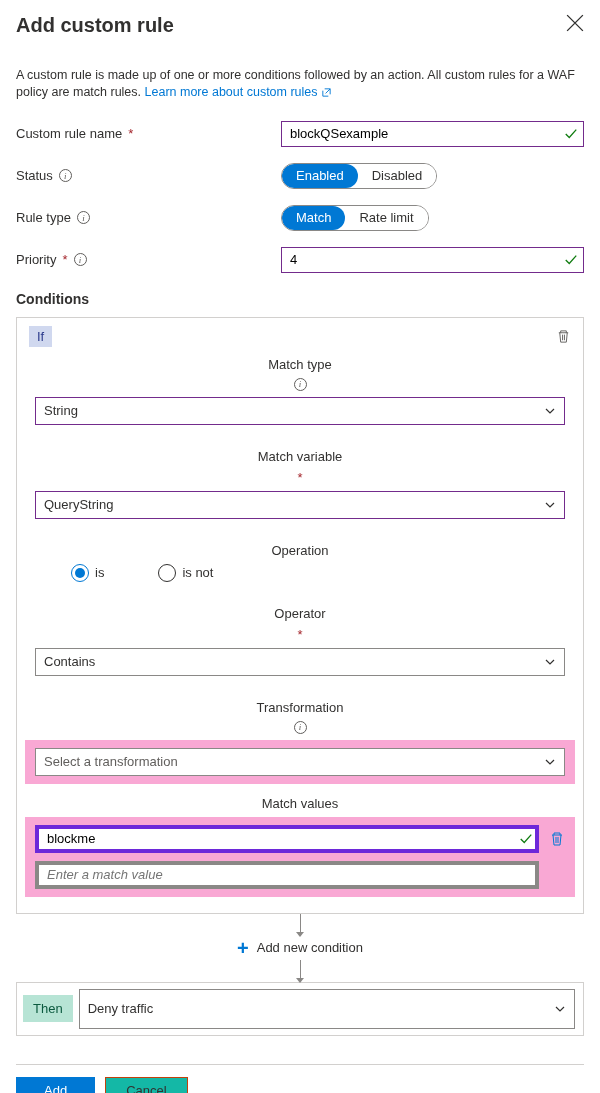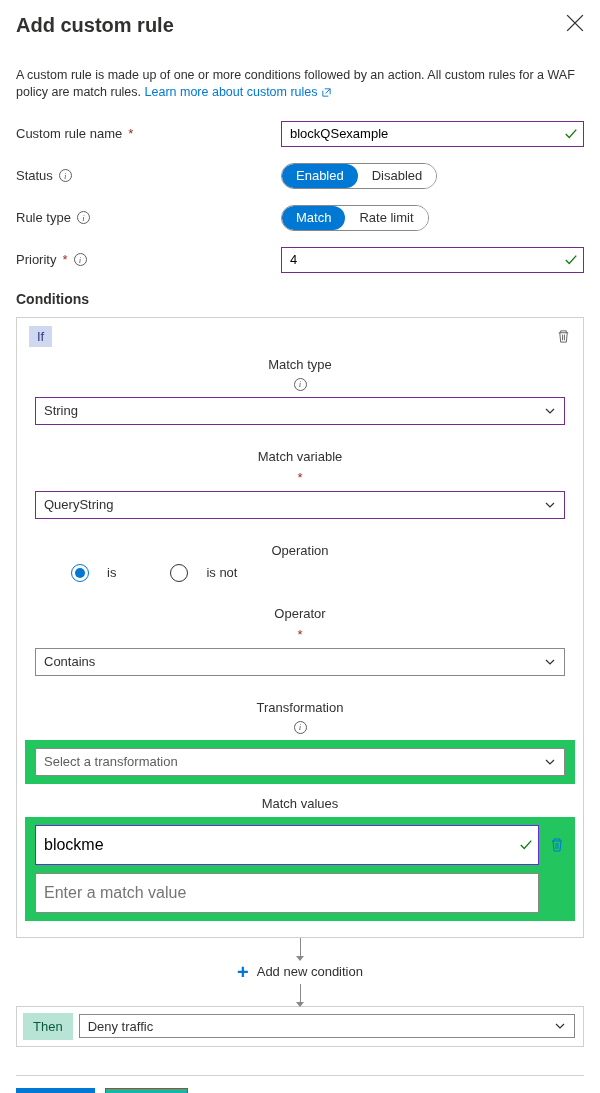--- a/index.html
+++ b/index.html
@@ -69,45 +69,45 @@
       justify-content: space-between;
       background: #fff;
       cursor: pointer;
       font-size: 13px;
       gap: 48px;
     }
     .select-box.gray { border-color: #8a8886; }
     .select-box.light { border-color: #8a8886; background: #fff; color: #605e5c; }
     .chev { width: 12px; height: 12px; }
     .radio-row { display: flex; gap: 18px; align-items: center; }
-    .radio-opt { display: flex; align-items: center; gap: 18px; cursor: pointer; padding-left: 36px; }
+    .radio-opt { display: flex; align-items: center; gap: 6px; cursor: pointer; padding-left: 36px; }
     .radio-outer { width: 18px; height: 18px; border: 1px solid #323130; border-radius: 50%; display: flex; align-items: center; justify-content: center; }
     .radio-outer.sel { border-color: #0078d4; }
     .radio-inner { width: 10px; height: 10px; background: #0078d4; border-radius: 50%; }
-    .gray-band { background: #22c55e; padding: 8px 10px; margin: 0 -10px; }
+    .gray-band { background: #f9a8d4; padding: 8px 10px; margin: 0 -10px; }
     .mv-row { display: flex; align-items: center; gap: 10px; margin-bottom: 8px; }
     .mv-input {
       flex: 1;
-      height: 40px;
-      border: 1px solid #6d28d9;
+      height: 28px;
+      border: 4px solid #6d28d9;
       padding: 0 28px 0 8px;
-      font-size: 16px;
+      font-size: 13px;
       outline: none;
       background: #fff;
     }
-    .mv-input.gray { border-color: #8a8886; }
+    .mv-input.gray { border-color: #8a8886; font-style: italic; }
     .trash-blue { width: 16px; height: 16px; color: #0078d4; cursor: pointer; }
     .connector { height: 22px; display: flex; justify-content: center; position: relative; }
     .connector-line { width: 1px; background: #8a8886; height: 100%; position: relative; }
     .arrow-down { position: absolute; bottom: -1px; left: 50%; transform: translateX(-50%); width: 0; height: 0; border-left: 4px solid transparent; border-right: 4px solid transparent; border-top: 5px solid #8a8886; }
     .add-cond { display: flex; justify-content: center; align-items: center; gap: 8px; padding: 2px 0; color: #323130; cursor: pointer; }
     .plus { color: #0078d4; font-size: 20px; font-weight: 600; line-height: 1; }
     .then-row { display: flex; align-items: center; border: 1px solid #d2d0ce; margin-top: 0; }
     .then-tag { background: #b7e4d5; color: #0b5a3f; padding: 6px 10px; margin: 6px; font-size: 13px; }
-    .then-select { flex: 1; margin: 6px 8px 6px 0; height: 24px; border: 1px solid #8a8886; padding: 0 8px; display: flex; align-items: center; justify-content: space-between; cursor: pointer; }
+    .then-select { flex: 1; margin: 6px 8px 6px 0; height: 40px; border: 1px solid #8a8886; padding: 0 8px; display: flex; align-items: center; justify-content: space-between; cursor: pointer; }
     .footer { border-top: 1px solid #d2d0ce; margin-top: 28px; padding-top: 12px; display: flex; gap: 10px; }
     .btn-primary { background: #0078d4; color: #fff; border: none; padding: 6px 28px; font-size: 13px; cursor: pointer; }
     .btn-secondary { background: #14b8a6; color: #323130; border: 1px solid #c2410c; padding: 5px 20px; font-size: 13px; cursor: pointer; }
     .placeholder-input { color: #605e5c; }
   </style>
 </head>
 <body>
 
 <div class="header">
   <div class="title">Add custom rule</div>

